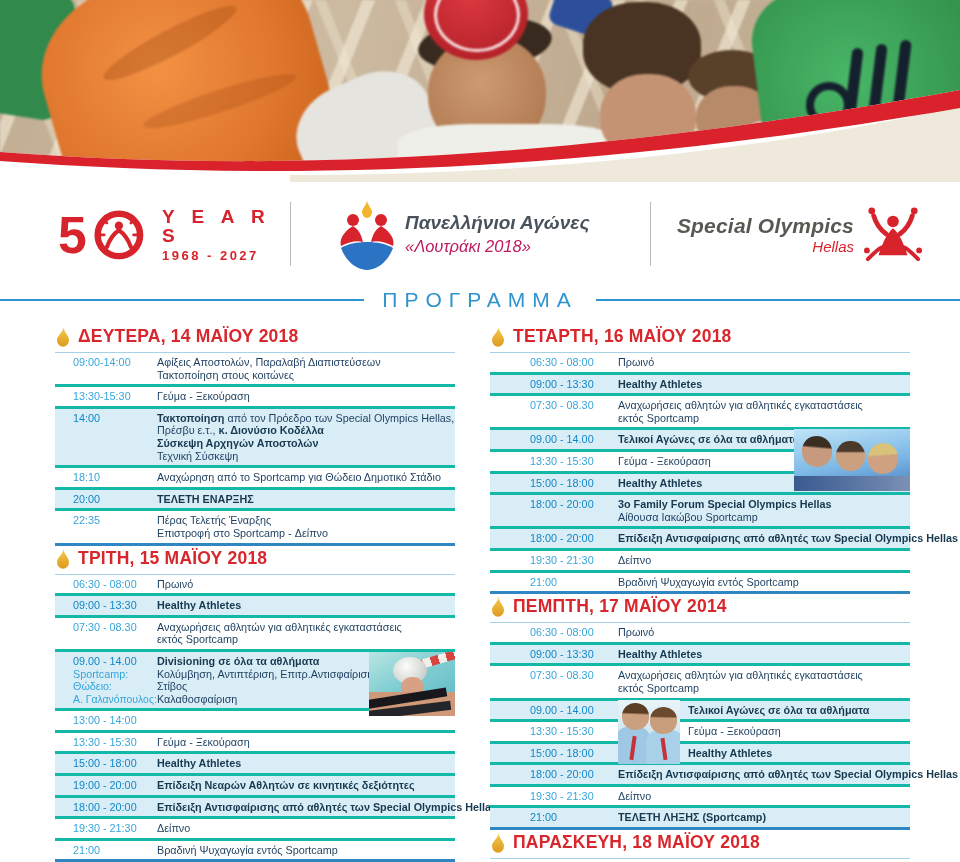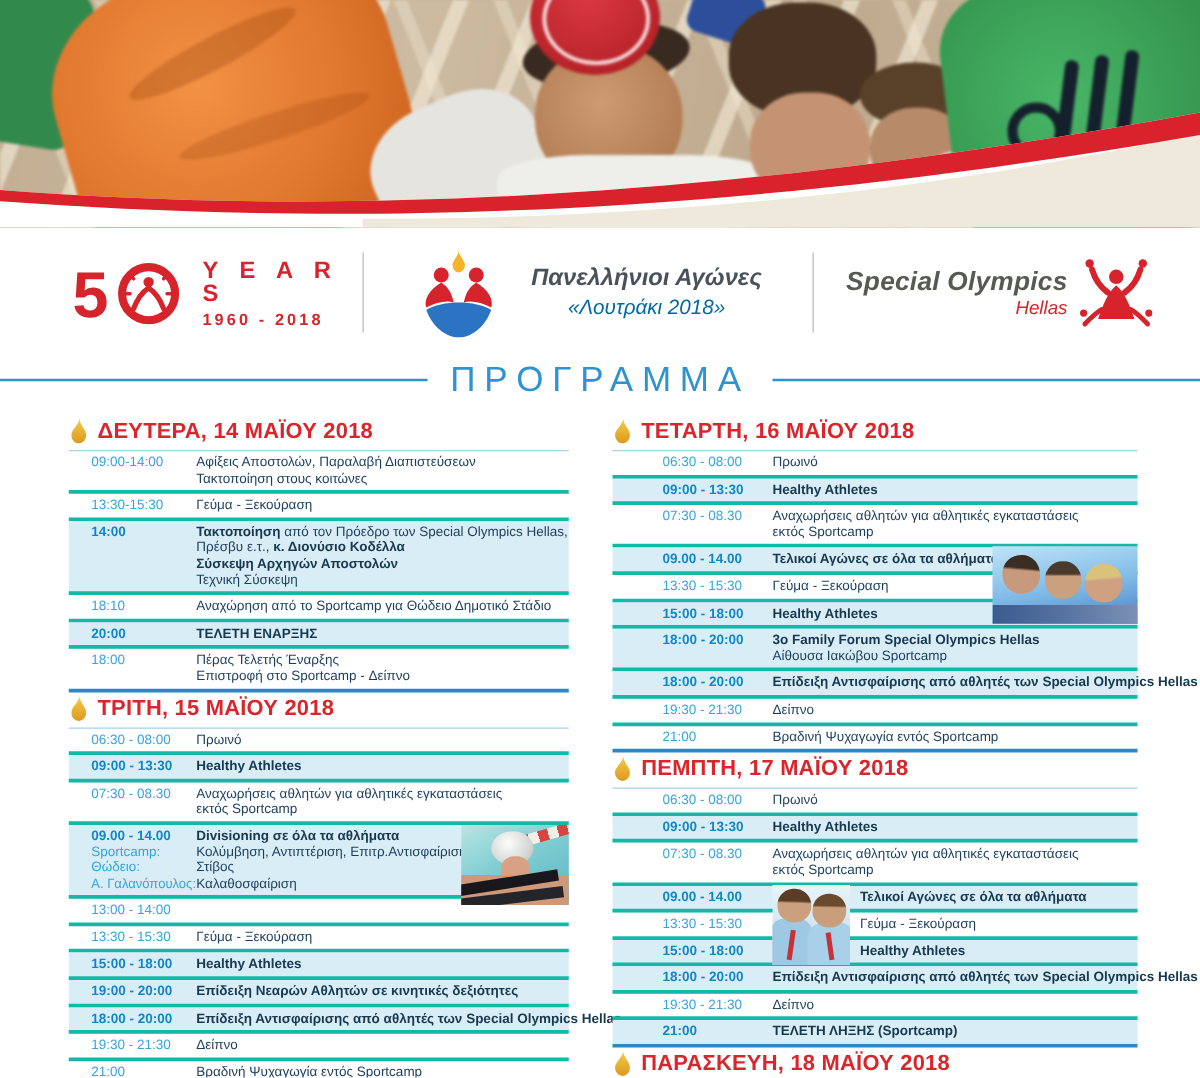--- a/index.html
+++ b/index.html
@@ -39,51 +39,51 @@
   .dcircle{left:806px;top:82px;width:30px;height:30px;border:8px solid #15202e;border-radius:50%;}
   .curve{position:absolute;left:0;bottom:0;width:960px;height:100px;}
 
   
   .logo-row{display:flex;align-items:center;height:92px;padding:6px 38px 0 58px;}
   .fifty{display:flex;align-items:center;gap:8px;width:232px;flex:0 0 auto;}
   .fifty-text{line-height:1;}
   .fifty-years{color:#d7232b;font-size:19px;font-weight:700;letter-spacing:6px;}
   .fifty-range{color:#d7232b;font-size:13px;letter-spacing:2.5px;margin-top:4px;font-weight:600;}
   .vdiv{width:1px;height:64px;background:#b9babc;flex:0 0 auto;}
-  .games{display:flex;align-items:center;gap:26px;flex:1 1 auto;padding-left:44px;}
+  .games{display:flex;align-items:center;gap:6px;flex:1 1 auto;padding-left:44px;}
   .games-text{font-style:italic;}
   .games-title{color:#49525c;font-size:19px;font-weight:700;}
-  .games-sub{color:#0369a1;font-size:16.5px;margin-top:3px;text-align:center;}
+  .games-sub{color:#be185d;font-size:16.5px;margin-top:3px;}
   .soh{display:flex;align-items:center;gap:10px;flex:0 0 auto;padding-left:26px;}
   .soh-text{text-align:right;font-style:italic;line-height:1;}
   .soh-name{color:#565a51;font-size:21px;font-weight:700;letter-spacing:.2px;}
   .soh-region{color:#d7232b;font-size:15px;margin-top:3px;}
 
   
   .heading{display:flex;align-items:center;gap:18px;margin:8px 0 10px;}
   .heading .hline{flex:1;height:2px;background:#2e93ce;}
-  .heading .htext{color:#2e93ce;font-size:28px;letter-spacing:7px;font-weight:400;}
+  .heading .htext{color:#2e93ce;font-size:21px;letter-spacing:7px;font-weight:400;}
 
   
   .main{display:flex;gap:35px;padding:2px 50px 0 55px;}
   .col{flex:0 0 auto;}
   .col-left{width:400px;}
   .col-right{width:420px;}
   .day{border-bottom:3px solid #2f86c1;}
   .day-header{display:flex;align-items:center;gap:9px;margin:2px 0 5px 2px;}
   .day-title{color:#d8262c;font-size:17.5px;font-weight:700;letter-spacing:.2px;}
   .rows{border-top:1px solid #a6d2e8;}
   .row{position:relative;display:grid;grid-template-columns:102px 1fr;border-bottom:3px solid #14b8a6;padding:3px 0 3px;}
   .row:last-child{border-bottom:none;}
   .col-right .row{grid-template-columns:128px 1fr;}
   .row.hl{background:#d9edf7;}
   .cell{font-size:10.8px;line-height:12.6px;color:#1c3e5e;}
   .cell.time{color:#35a5da;padding-left:18px;}
   .col-right .cell.time{padding-left:40px;}
-  .row.tb .cell.time.first{color:#0f86c8;font-weight:700;}
+  .row.tb .cell.time.first{color:#0f86c8;font-weight:400;}
   .cell.desc{padding-right:4px;}
   .cell.desc b{color:#17394f;}
   .row.indent .cell.desc{padding-left:70px;}
   .ln{display:inline-block;white-space:nowrap;transform-origin:0 55%;}
 
   
   .photo{position:absolute;z-index:6;overflow:hidden;}
   .photo i{position:absolute;display:block;}
   .photo.swimmer{right:0;top:0;width:86px;height:64px;background:linear-gradient(150deg,#b9e5e2,#7fcdd2 45%,#5cb5c1);}
   .sw-lane{right:-8px;top:5px;width:64px;height:9px;background:repeating-linear-gradient(90deg,#d8453f 0 8px,#f3efe8 8px 16px);transform:rotate(-16deg);}
@@ -148,21 +148,21 @@
     <div class="fifty">
       <svg width="104" height="56" viewBox="0 0 104 56">
         <text x="0" y="49" font-family="Liberation Sans, DejaVu Sans, sans-serif" font-size="56" font-weight="bold" fill="#d7232b">5</text>
         <circle cx="66" cy="29" r="23" fill="#fff" stroke="#d7232b" stroke-width="7"></circle>
         <circle cx="66" cy="19" r="4.5" fill="#d7232b"></circle>
         <path d="M66,24 C60,28 56,34 53,42 M66,24 C72,28 76,34 79,42" stroke="#d7232b" stroke-width="4.5" fill="none" stroke-linecap="round"></path>
         <path d="M53,16 l-4,-4 M79,16 l4,-4 M50,29 l-6,0 M82,29 l6,0" stroke="#d7232b" stroke-width="3" stroke-linecap="round"></path>
       </svg>
       <div class="fifty-text">
         <div class="fifty-years">Y E A R S</div>
-        <div class="fifty-range">1960 - 2018</div>
+        <div class="fifty-range">1968 - 2027</div>
       </div>
     </div>
     <div class="vdiv"></div>
     <div class="games">
       <svg width="64" height="72" viewBox="0 0 64 72">
         <path d="M32,0 C33,6 27,10 27,14 a5,6 0 0 0 10,0 C37,10 31,6 32,0 Z" fill="#f2b52b"></path>
         <circle cx="18" cy="22" r="6" fill="#d7232b"></circle>
         <circle cx="46" cy="22" r="6" fill="#d7232b"></circle>
         <path d="M18,28 C8,34 4,42 6,48 C14,44 22,42 28,44 C26,36 24,32 18,28 Z" fill="#d7232b"></path>
         <path d="M46,28 C56,34 60,42 58,48 C50,44 42,42 36,44 C38,36 40,32 46,28 Z" fill="#d7232b"></path>
@@ -230,21 +230,21 @@
             </div>
             <div class="row">
               <div class="cell time first"><span class="ln">18:10</span></div>
               <div class="cell desc"><span class="ln"><span>Αναχώρηση από το Sportcamp για Θώδειο Δημοτικό Στάδιο</span></span></div>
             </div>
             <div class="row hl tb">
               <div class="cell time first"><span class="ln">20:00</span></div>
               <div class="cell desc"><span class="ln"><b>ΤΕΛΕΤΗ ΕΝΑΡΞΗΣ</b></span></div>
             </div>
             <div class="row">
-              <div class="cell time first"><span class="ln">18:00</span></div>
+              <div class="cell time first"><span class="ln">22:35</span></div>
               <div class="cell desc"><span class="ln"><span>Πέρας Τελετής Έναρξης</span></span></div>
               <div class="cell time"><span class="ln"></span></div>
               <div class="cell desc"><span class="ln"><span>Επιστροφή στο Sportcamp - Δείπνο</span></span></div>
             </div>
           </div>
         </section>
         <section class="day">
           <div class="day-header">
             <svg width="12" height="21" viewBox="0 0 12 21">
               <path d="M6.6,0 C7,5.5 0,9.5 0,14 a6,6.8 0 0 0 12,0 C12,9.5 6.2,5.5 6.6,0 Z" fill="url(#goldflame)"></path>
@@ -373,21 +373,21 @@
               <div class="cell time first"><span class="ln">21:00</span></div>
               <div class="cell desc"><span class="ln"><span>Βραδινή Ψυχαγωγία εντός Sportcamp</span></span></div>
             </div>
           </div>
         </section>
         <section class="day">
           <div class="day-header">
             <svg width="12" height="21" viewBox="0 0 12 21">
               <path d="M6.6,0 C7,5.5 0,9.5 0,14 a6,6.8 0 0 0 12,0 C12,9.5 6.2,5.5 6.6,0 Z" fill="url(#goldflame)"></path>
             </svg>
-            <span class="day-title">ΠΕΜΠΤΗ, 17 ΜΑΪΟΥ 2018</span>
+            <span class="day-title">ΠΕΜΠΤΗ, 17 ΜΑΪΟΥ 2014</span>
           </div>
           <div class="rows">
             <div class="row">
               <div class="cell time first"><span class="ln">06:30 - 08:00</span></div>
               <div class="cell desc"><span class="ln"><span>Πρωινό</span></span></div>
             </div>
             <div class="row hl tb">
               <div class="cell time first"><span class="ln">09:00 - 13:30</span></div>
               <div class="cell desc"><span class="ln"><b>Healthy Athletes</b></span></div>
             </div>

